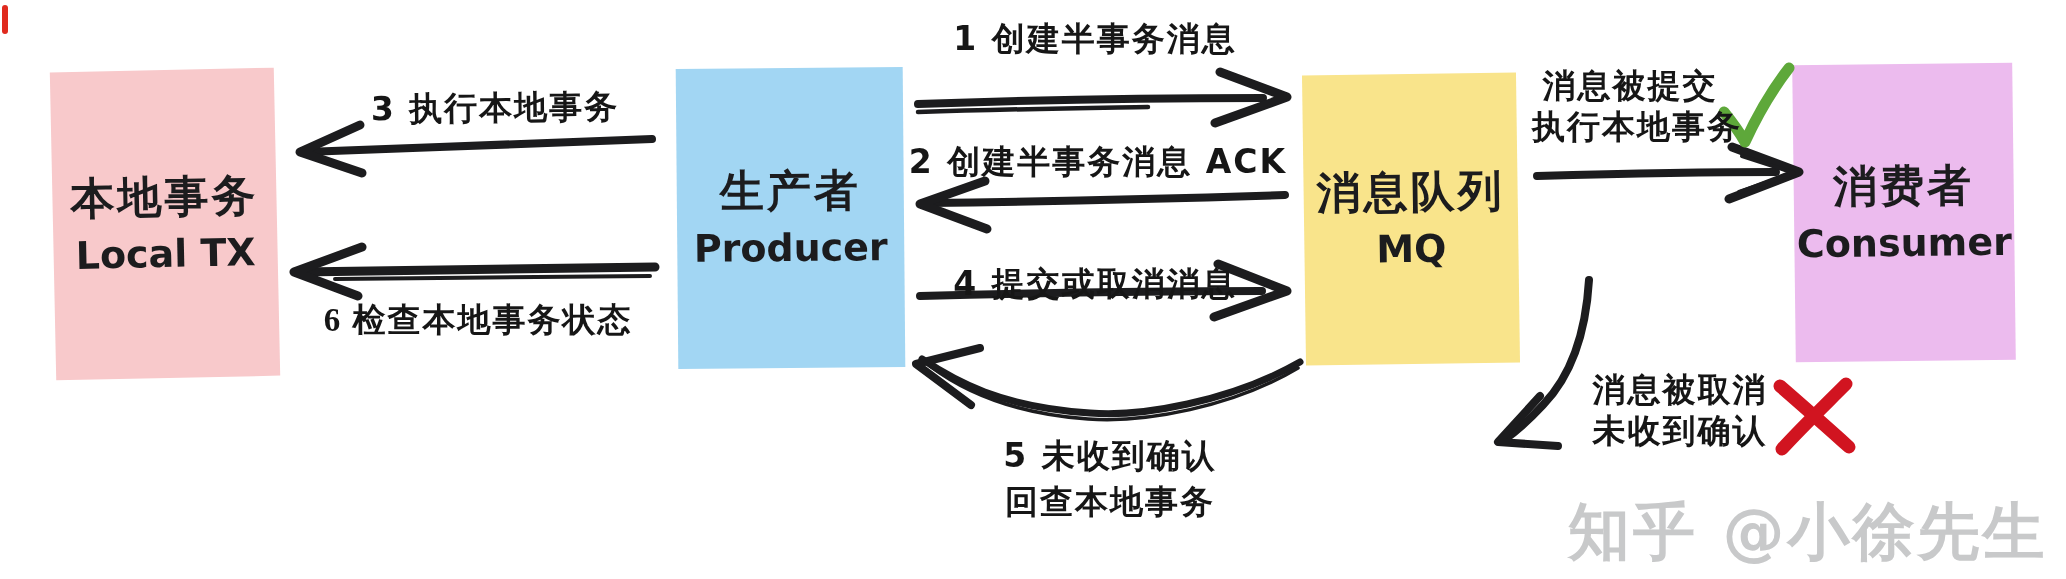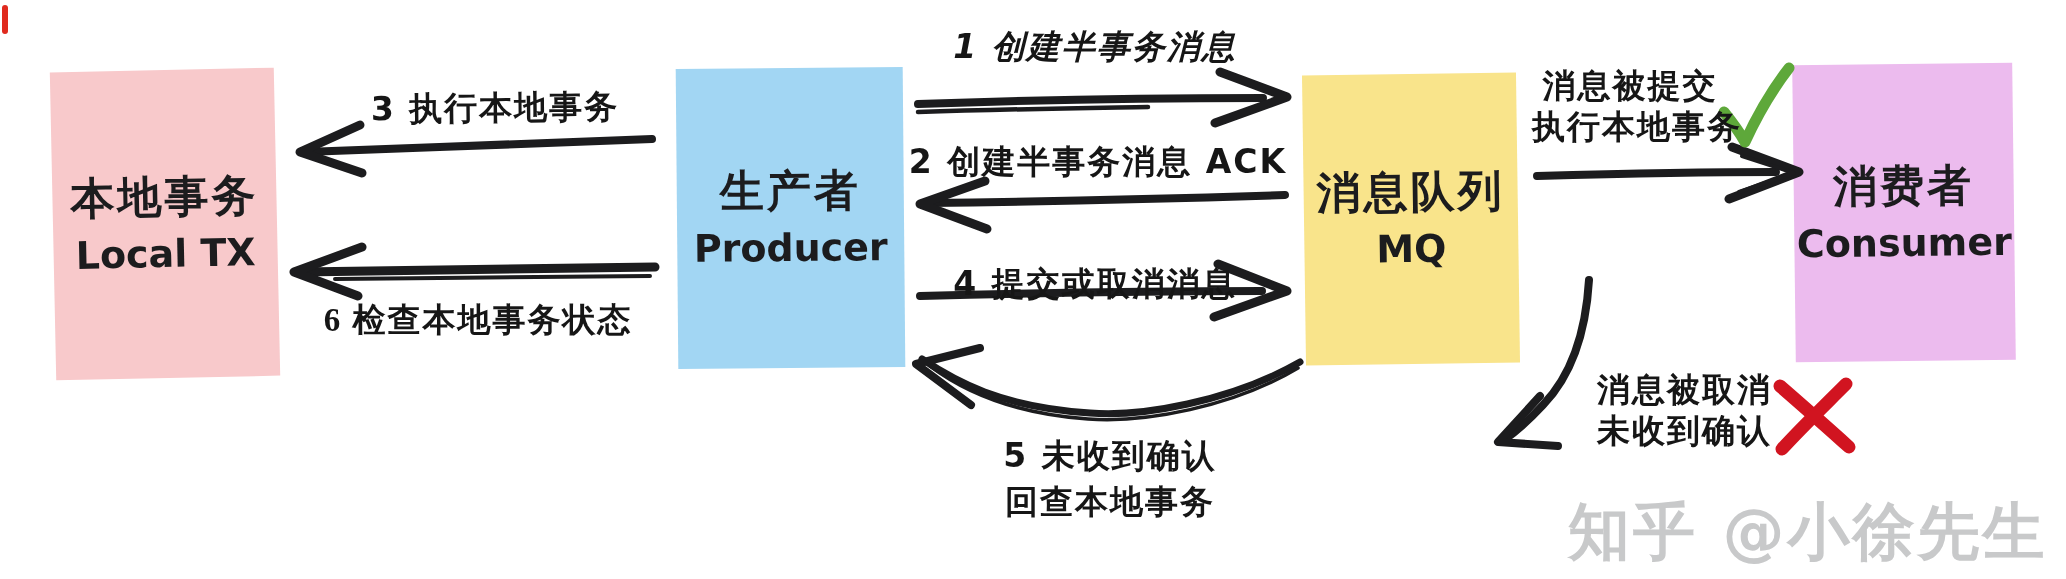--- a/index.html
+++ b/index.html
@@ -29,28 +29,28 @@
   
   .lbl{
     position:absolute;
     font-size:33px;font-weight:700;
     letter-spacing:2px;
     color:#161616;
     text-align:center;
     white-space:nowrap;
     line-height:1.28;
   }
-  #lbl-e1{left:900px;top:26px;width:390px;font-style:italic;}
+  #lbl-e1{left:900px;top:18px;width:390px;}
   #lbl-e2{left:898px;top:141px;width:400px;}
   #lbl-e3{left:300px;top:87px;width:390px;transform:rotate(-0.6deg);}
   #lbl-e4{left:900px;top:241px;width:390px;margin-top:22px;}
   #lbl-e5{left:940px;top:433px;width:340px;line-height:1.4;}
   #lbl-e6{left:268px;top:299px;width:420px;font-family:Liberation Serif, serif;}
   #lbl-commit{left:1532px;top:65px;width:196px;line-height:1.25;}
-  #lbl-cancel{left:1588px;top:369px;width:184px;line-height:1.25;text-align:right;}
+  #lbl-cancel{left:1588px;top:369px;width:184px;line-height:1.25;}
 
   .lbl .line{display:block;}
 
   
   #arrow-layer{position:absolute;left:0;top:0;width:2066px;height:579px;}
   #arrow-layer path, #arrow-layer polyline{
     fill:none;
     stroke-linecap:round;
     stroke-linejoin:round;
   }

